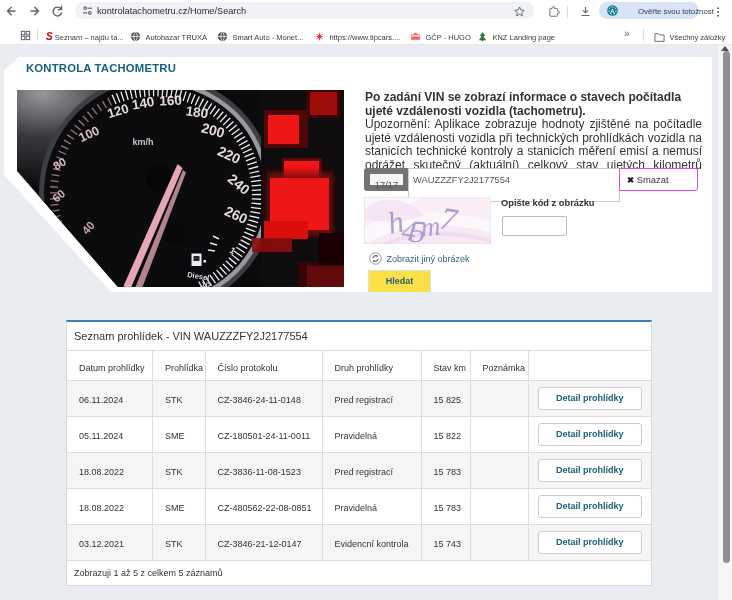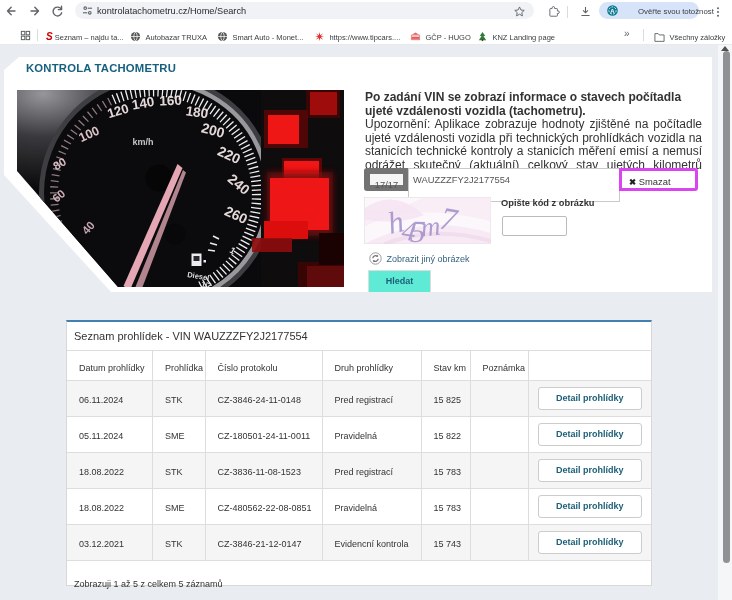--- a/index.html
+++ b/index.html
@@ -25,40 +25,40 @@
 h1.kt { position:absolute; left:26px; top:16.5px; font-size:11.3px; font-weight:bold; color:#16607f; letter-spacing:0.2px; }
 
 #photo { position:absolute; left:17px; top:45px; width:327px; height:197px; }
 
 #rcol { position:absolute; left:365px; top:46px; width:337px; font-size:12px; color:#333; line-height:13.6px; }
 #rcol .j { text-align:justify; }
 
 #vingroup { position:absolute; left:364px; top:123px; width:334px; height:23px; font-size:9.4px; }
 #vingroup .addon { position:absolute; left:0; top:0; width:45px; height:23px; background:#f5f5f5; border:6px solid #737373; border-radius:3px 0 0 3px; color:#555; text-align:center; line-height:21px; }
 #vingroup .vin { position:absolute; left:44px; top:0; width:212px; height:34px; background:#fff; border:1px solid #c9c9c9; color:#555; line-height:21px; padding-left:4px; }
-#vingroup .smz { position:absolute; left:255px; top:0; width:79px; height:23px; background:#fff; border:3px solid #d946ef; border-radius:0 3px 3px 0; color:#333; line-height:21px; padding-left:7px; }
+#vingroup .smz { position:absolute; left:255px; top:0; width:79px; height:23px; background:#fff; border:1px solid #d946ef; border-radius:0 3px 3px 0; color:#333; line-height:21px; padding-left:7px; }
 
 #captcha { position:absolute; left:364px; top:152px; width:127px; height:47px; }
 .oplabel { position:absolute; left:501px; top:153px; font-size:9.3px; font-weight:bold; color:#333; }
 .opinput { position:absolute; left:502px; top:171px; width:65px; height:20px; background:#fff; border:1px solid #bbb; border-radius:2px; }
 #reload { position:absolute; left:369px; top:203px; height:13px; white-space:nowrap; }
 #reload span { font-size:9px; color:#33617f; }
-#hledat { position:absolute; left:368px; top:225px; width:63px; height:22px; background:#5eead4; border:1px solid #ddd; border-bottom:none; text-align:center; font-size:9px; font-weight:bold; color:#1d6078; line-height:21px; }
+#hledat { position:absolute; left:368px; top:225px; width:63px; height:22px; background:#fde047; border:1px solid #ddd; border-bottom:none; text-align:center; font-size:9px; font-weight:bold; color:#1d6078; line-height:21px; }
 
 
 #tcard { position:absolute; left:66px; top:275px; width:586px; height:266px; background:#fff; border:1px solid #d8d8d8; border-top:2px solid #4180b0; }
 #tcard .title { height:29px; line-height:29px; padding-left:7px; font-size:11px; color:#333; border-bottom:1px solid #ddd; }
 table.g { border-collapse:collapse; width:584px; font-size:9px; color:#333; table-layout:fixed; }
 table.g th { font-weight:normal; text-align:left; height:29px; border-right:1px solid #ddd; border-bottom:1px solid #ddd; padding:5px 0 0 12px; white-space:nowrap; overflow:hidden; }
 table.g td { height:36px; border-right:1px solid #ddd; border-bottom:1px solid #ddd; padding:3px 0 0 12px; white-space:nowrap; overflow:hidden; }
 table.g .last { border-right:none; padding:0; }
 tr.odd td { background:#f5f5f5; }
 td.km { padding:3px 4.5px 0 0; }
 .detbtn { display:block; margin:0 auto; width:104px; height:23px; background:#fff; border:1px solid #ccc; border-radius:3px; font-size:9px; font-weight:bold; color:#1d6078; text-align:center; line-height:21px; }
-#tfoot { height:25px; line-height:24px; padding-left:7px; font-size:9px; color:#333;margin-top:11px; }
+#tfoot { height:25px; line-height:24px; padding-left:7px; font-size:9px; color:#333; }
 
 
 #sbtrack { position:absolute; left:718px; top:0px; width:14px; height:555px; background:#f5f6f8; }
 #sbthumb { position:absolute; left:723px; top:6px; width:7px; height:512px; background:#8f9194; border-radius:4px; }
 #sbarrow { position:absolute; left:721px; top:1px; width:0; height:0; border-left:4px solid transparent; border-right:4px solid transparent; border-bottom:5px solid #505050; }
 </style>
 </head>
 <body>
 
 <div id="page">

